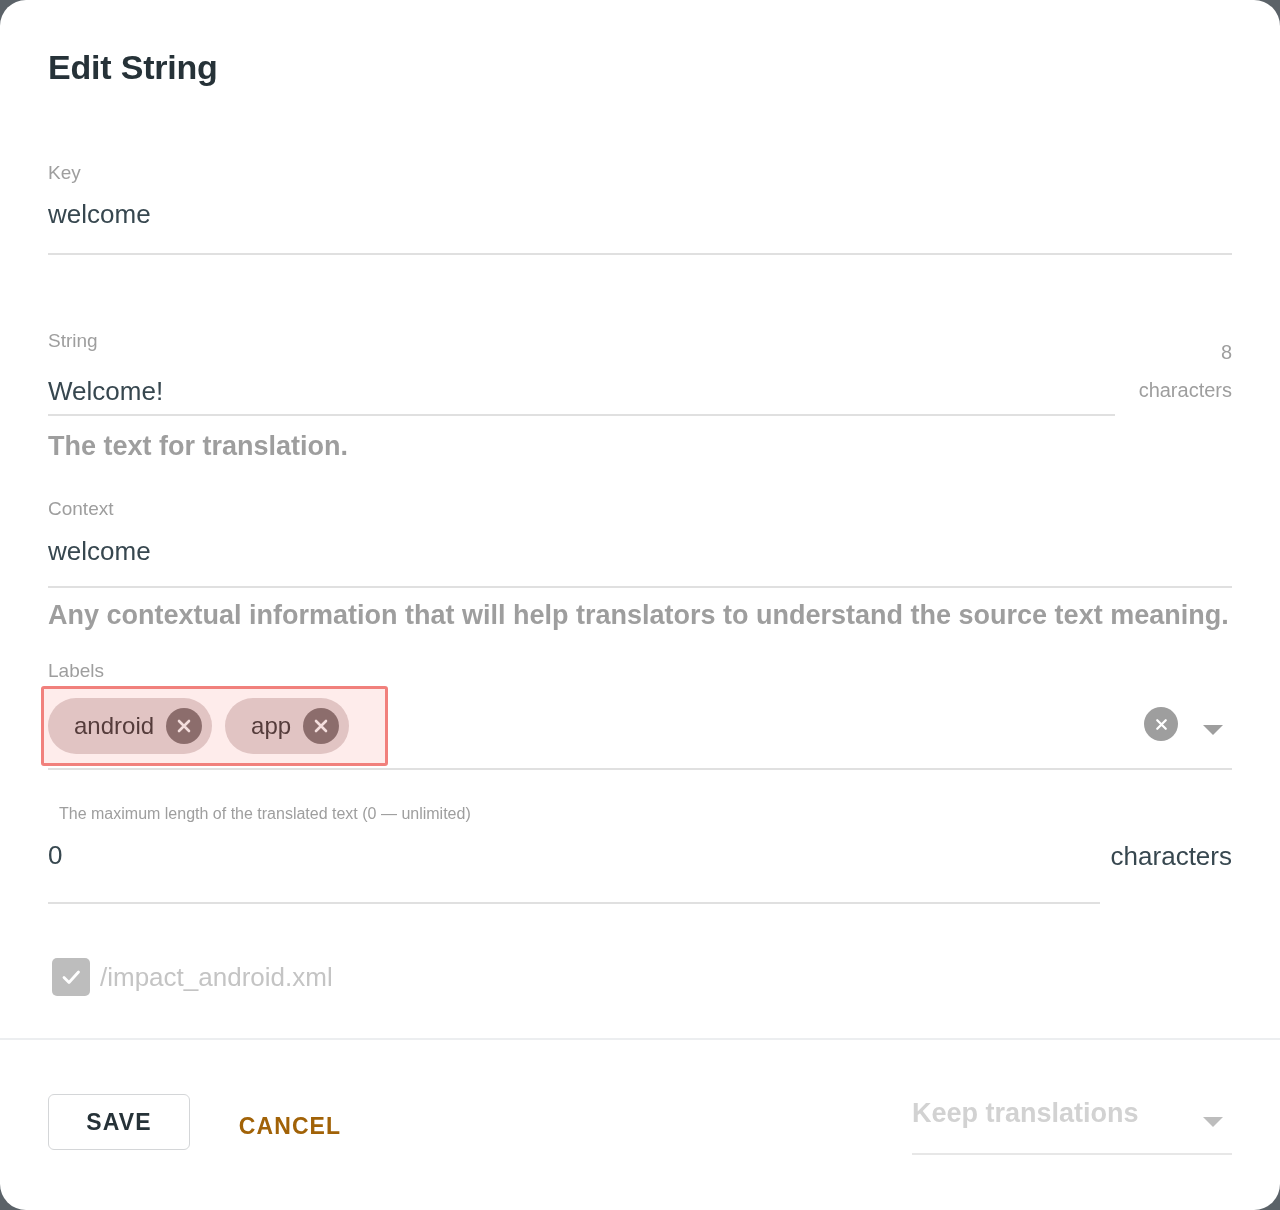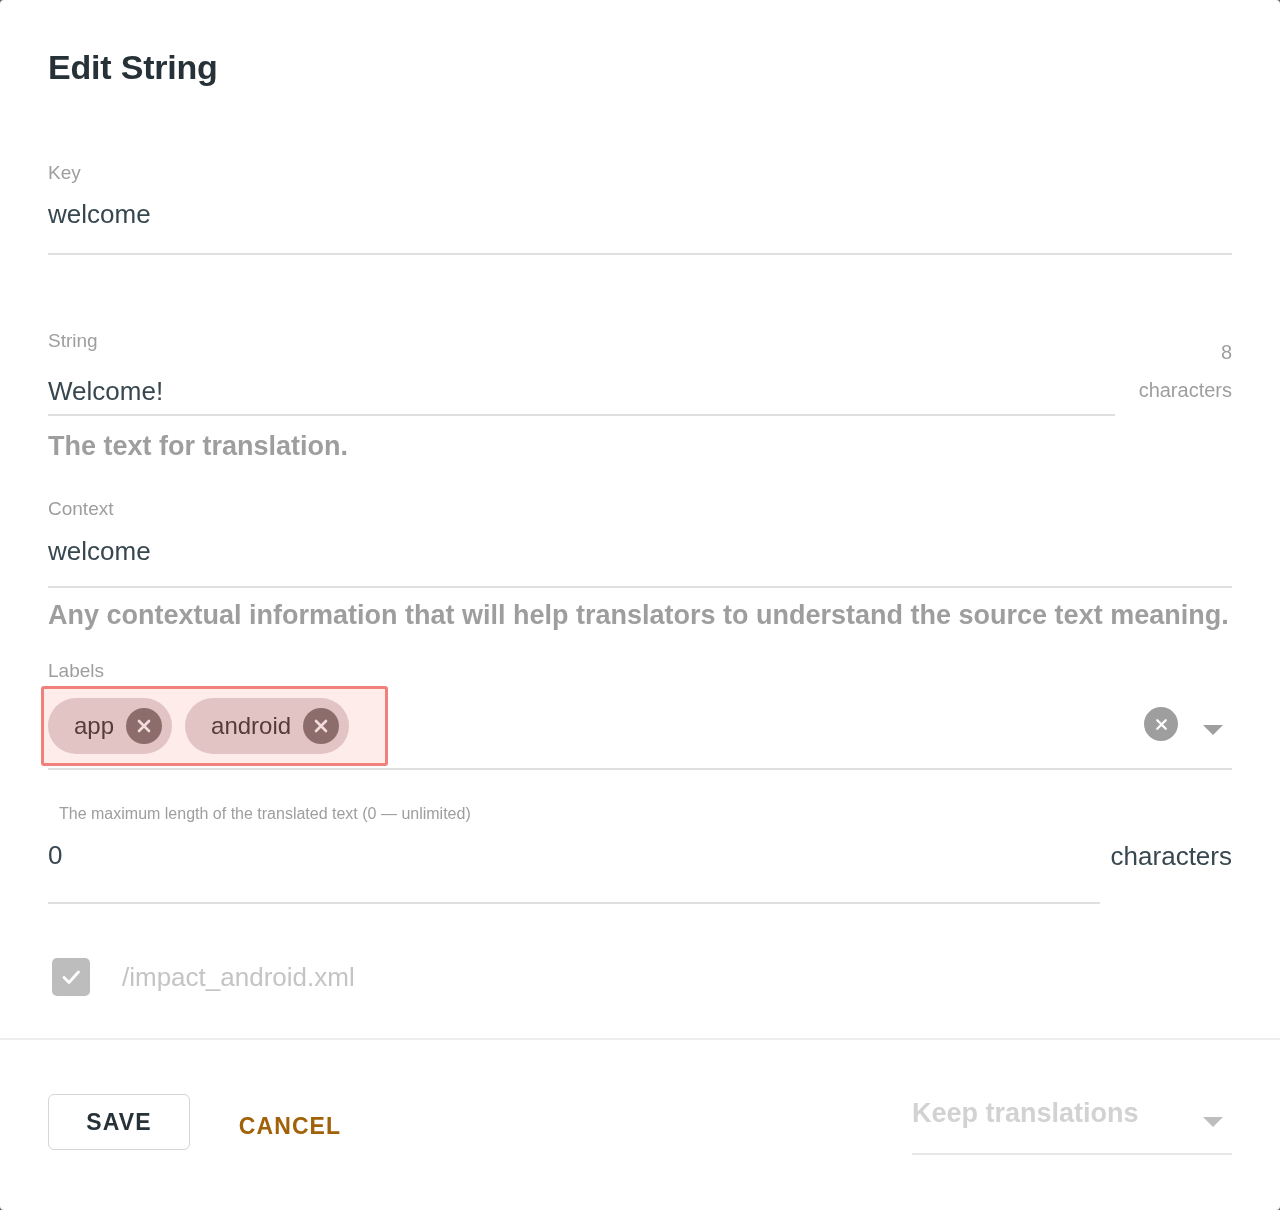--- a/index.html
+++ b/index.html
@@ -15,21 +15,21 @@
     -webkit-font-smoothing: antialiased;
   }
 
   .dialog {
     position: absolute;
     left: 0;
     top: 0;
     width: 1280px;
     height: 1210px;
     background: #ffffff;
-    border-radius: 4px;
+    border-radius: 26px;
     box-sizing: border-box;
     overflow: hidden;
   }
 
   
   .title {
     position: absolute;
     left: 48px;
     top: 48px;
     font-size: 34px;
@@ -177,21 +177,21 @@
     color: #37474f;
   }
 
   
   .file-row {
     position: absolute;
     left: 52px;
     top: 958px;
     display: flex;
     align-items: center;
-    gap: 32px;
+    gap: 10px;
   }
   .checkbox {
     width: 38px;
     height: 38px;
     border-radius: 5px;
     background: #bdbdbd;
     display: flex;
     align-items: center;
     justify-content: center;
   }
@@ -276,29 +276,29 @@
 
   <div class="field-label" id="context-label">Context</div>
   <div class="field-value" id="context-value">welcome</div>
   <div class="underline" id="context-underline"></div>
   <div class="helper" id="context-helper">Any contextual information that will help translators to understand the source text meaning.</div>
 
   <div class="field-label" id="labels-label">Labels</div>
 
   <div class="chip-row">
     <div class="chip">
-      <span>app</span>
+      <span>android</span>
       <span class="chip-x">
         <svg width="18" height="18" viewBox="0 0 18 18" aria-hidden="true">
           <path d="M4 4 L14 14 M14 4 L4 14" stroke="#f3eeee" stroke-width="2.6" stroke-linecap="round"></path>
         </svg>
       </span>
     </div>
     <div class="chip">
-      <span>android</span>
+      <span>app</span>
       <span class="chip-x">
         <svg width="18" height="18" viewBox="0 0 18 18" aria-hidden="true">
           <path d="M4 4 L14 14 M14 4 L4 14" stroke="#f3eeee" stroke-width="2.6" stroke-linecap="round"></path>
         </svg>
       </span>
     </div>
   </div>
 
   <div class="highlight-box"></div>
 

